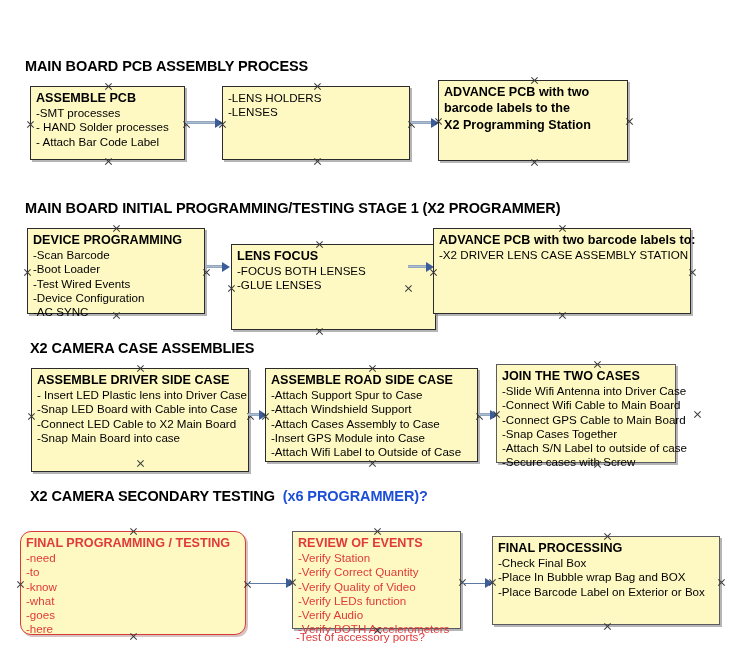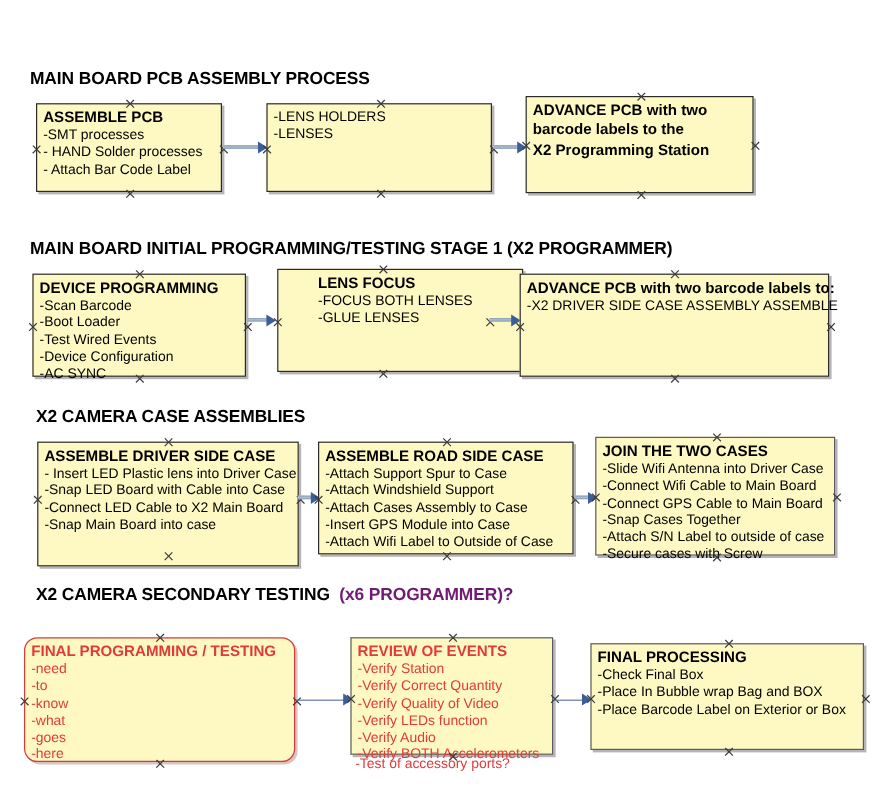--- a/index.html
+++ b/index.html
@@ -33,21 +33,21 @@
     white-space: nowrap;
   }
   .section-title {
     position: absolute;
     font-size: 14.5px;
     font-weight: bold;
     white-space: nowrap;
     letter-spacing: -0.1px;
   }
   .section-title .red {
-    color: #701a75;
+    color: #1d4ed8;
   }
 
   
   .box {
     position: absolute;
     background: #fef9c3;
     border: 1.4px solid #2b2b2b;
     box-sizing: border-box;
     box-shadow: 2px 2px 0 rgba(120,120,125,0.55);
     overflow: visible;
@@ -197,39 +197,39 @@
     </div>
     <div class="handle" style="left:84px; top:-5px;"></div>
     <div class="handle" style="left:84px; top:82px;"></div>
     <div class="handle" style="left:-5px; top:39px;"></div>
     <div class="handle" style="left:174px; top:39px;"></div>
   </div>
 
   <div class="conn" style="left:206px; top:265px; width:20px;"></div>
   <div class="arrow" style="left:222px; top:262px;"></div>
 
-  <div class="box" style="left:231px; top:224px; width:205px; height:86px;padding-left:28px;">
+  <div class="box" style="left:231px; top:244px; width:205px; height:86px;">
     <div class="box-inner">
       <div class="box-title">LENS FOCUS</div>
       <div class="box-line">-FOCUS BOTH LENSES</div>
       <div class="box-line">-GLUE LENSES</div>
     </div>
     <div class="handle" style="left:83px; top:-5px;"></div>
     <div class="handle" style="left:83px; top:82px;"></div>
     <div class="handle" style="left:-5px; top:39px;"></div>
     <div class="handle" style="left:172px; top:39px;"></div>
   </div>
 
   <div class="conn" style="left:408px; top:265px; width:22px;"></div>
   <div class="arrow" style="left:426px; top:262px;"></div>
 
   <div class="box" style="left:433px; top:228px; width:258px; height:86px;">
     <div class="box-inner">
       <div class="box-title">ADVANCE PCB with two barcode labels to:</div>
-      <div class="box-line">-X2 DRIVER  SIDE  CASE  ASSEMBLY ASSEMBLE</div>
+      <div class="box-line">-X2 DRIVER  LENS  CASE  ASSEMBLY STATION</div>
     </div>
     <div class="handle" style="left:124px; top:-5px;"></div>
     <div class="handle" style="left:124px; top:82px;"></div>
     <div class="handle" style="left:-5px; top:39px;"></div>
     <div class="handle" style="left:254px; top:39px;"></div>
   </div>
 
   <div class="section-title" style="left:30px; top:340px;">X2 CAMERA CASE ASSEMBLIES</div>
 
   <div class="box" style="left:13px; top:368px; width:218px; height:104px;margin-left:18px;">
@@ -260,21 +260,21 @@
     </div>
     <div class="handle" style="left:102px; top:-5px;"></div>
     <div class="handle" style="left:102px; top:90px;"></div>
     <div class="handle" style="left:-5px; top:43px;"></div>
     <div class="handle" style="left:209px; top:43px;"></div>
   </div>
 
   <div class="conn" style="left:479px; top:413px; width:15px;"></div>
   <div class="arrow" style="left:490px; top:410px;"></div>
 
-  <div class="box gray-frame" style="left:496px; top:364px; width:200px; height:99px;">
+  <div class="box gray-frame" style="left:496px; top:364px; width:180px; height:99px;">
     <div class="box-inner">
       <div class="box-title">JOIN THE TWO CASES</div>
       <div class="box-line">-Slide Wifi Antenna into Driver Case</div>
       <div class="box-line">-Connect Wifi Cable to Main Board</div>
       <div class="box-line">-Connect GPS Cable to Main Board</div>
       <div class="box-line">-Snap Cases Together</div>
       <div class="box-line">-Attach S/N Label to outside of case</div>
       <div class="box-line">-Secure cases with Screw</div>
     </div>
     <div class="handle" style="left:96px; top:-5px;"></div>

